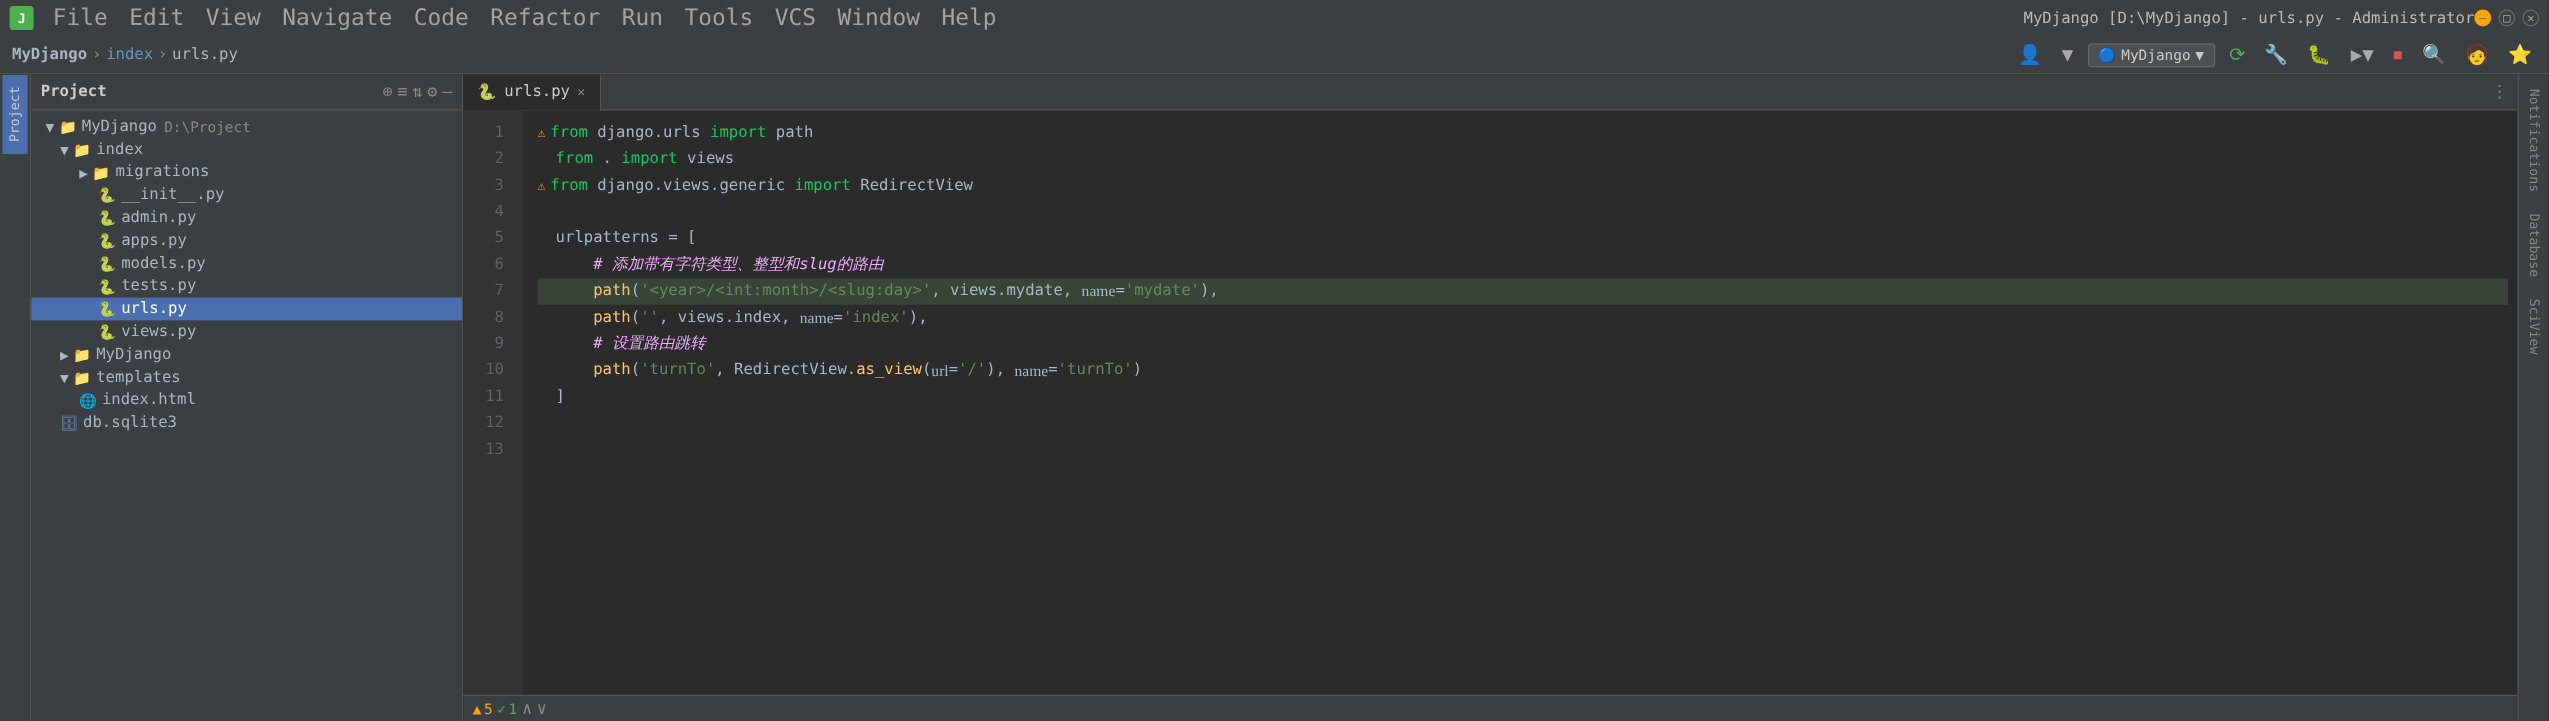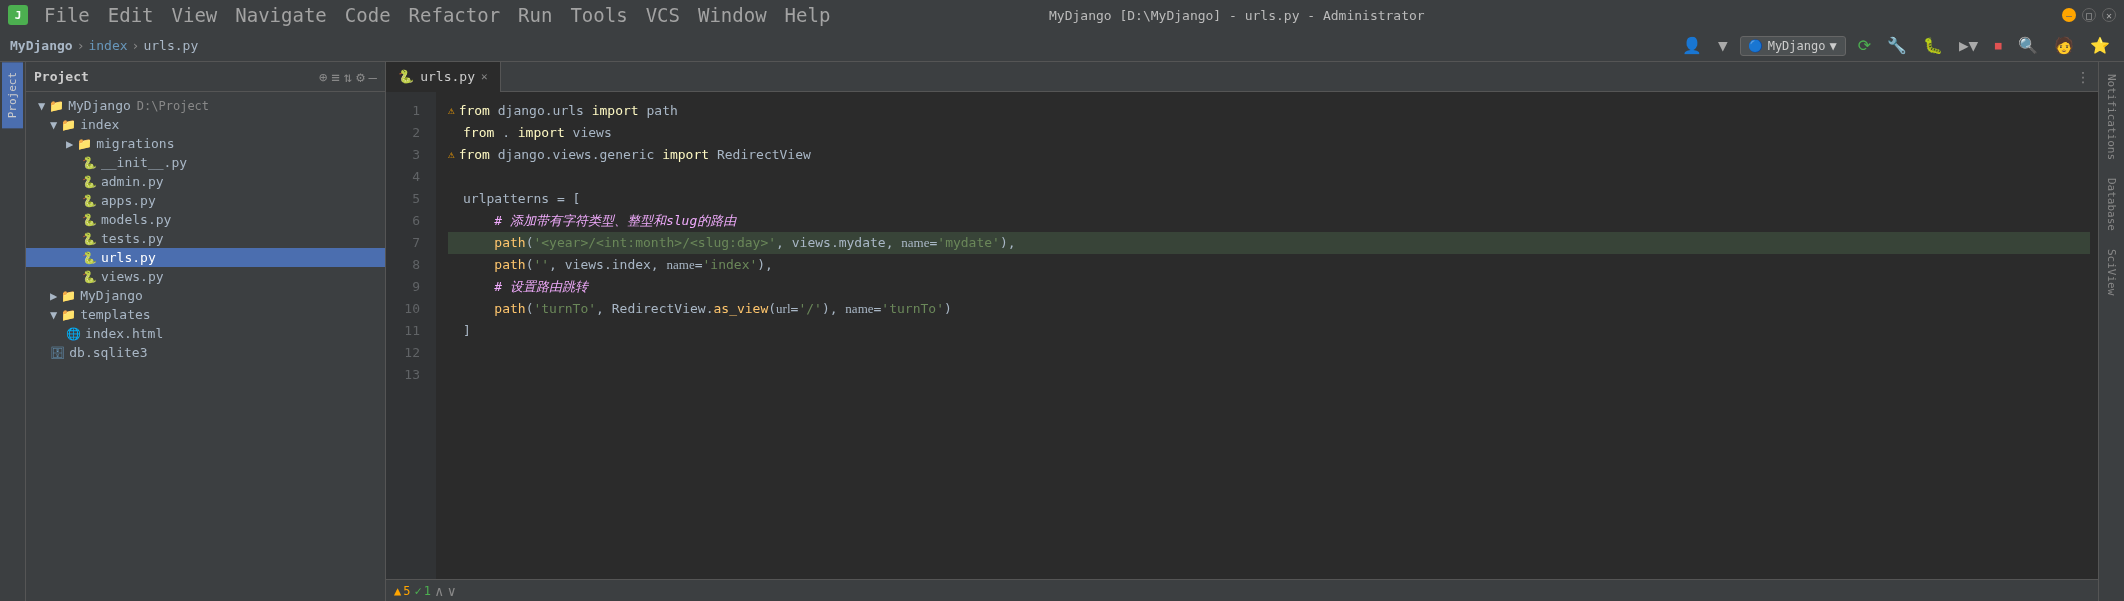--- a/index.html
+++ b/index.html
@@ -38,21 +38,21 @@
     }
     .menu-item {
       padding: 2px 8px;
       color: #a3a3a3;
       cursor: pointer;
       border-radius: 3px;
       font-size: 19px;
     }
     .title-bar-center {
       flex: 1;
-      text-align: left;
+      text-align: right;
       color: #bbbbbb;
       font-size: 13px;
     }
     .title-bar-controls {
       display: flex; gap: 6px; align-items: center;
     }
     .title-btn {
       width: 14px; height: 14px;
       border-radius: 50%;
       cursor: pointer;
@@ -218,21 +218,21 @@
     }
     .code-line {
       display: flex;
       align-items: center;
       min-height: 22px;
       white-space: pre;
     }
     .code-line.highlighted { background: #384438; }
 
     
-    .kw { color: #fef9c3; }
+    .kw { color: #22c55e; }
     .func { color: #ffc66d; }
     .str { color: #6a8759; }
     .comment { color: #f0abfc; font-style: italic; }
     .param { color: #a9b7c6; font-family: Liberation Serif, serif; }
     .normal { color: #a9b7c6; }
 
     
     .status-bar {
       height: 22px;
       background: #3c3f41;

